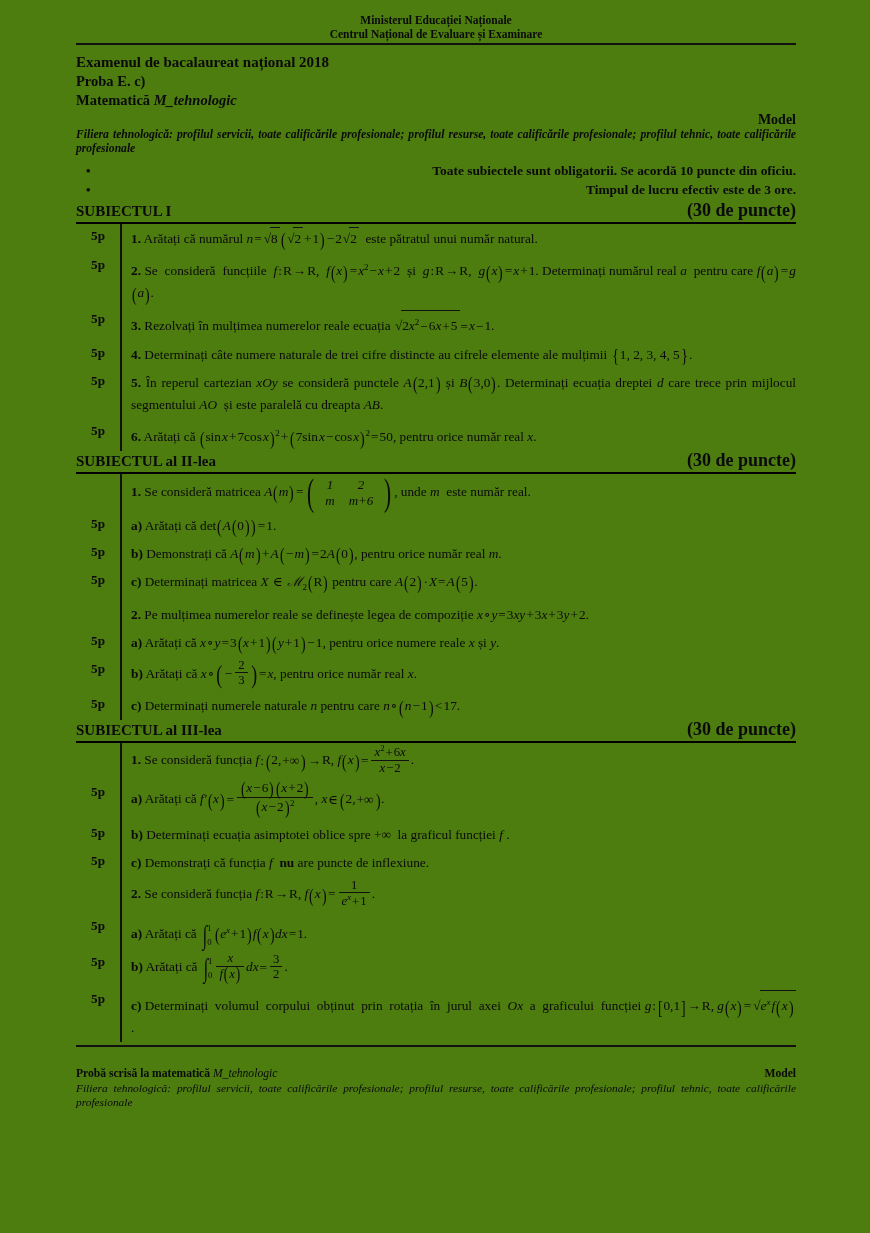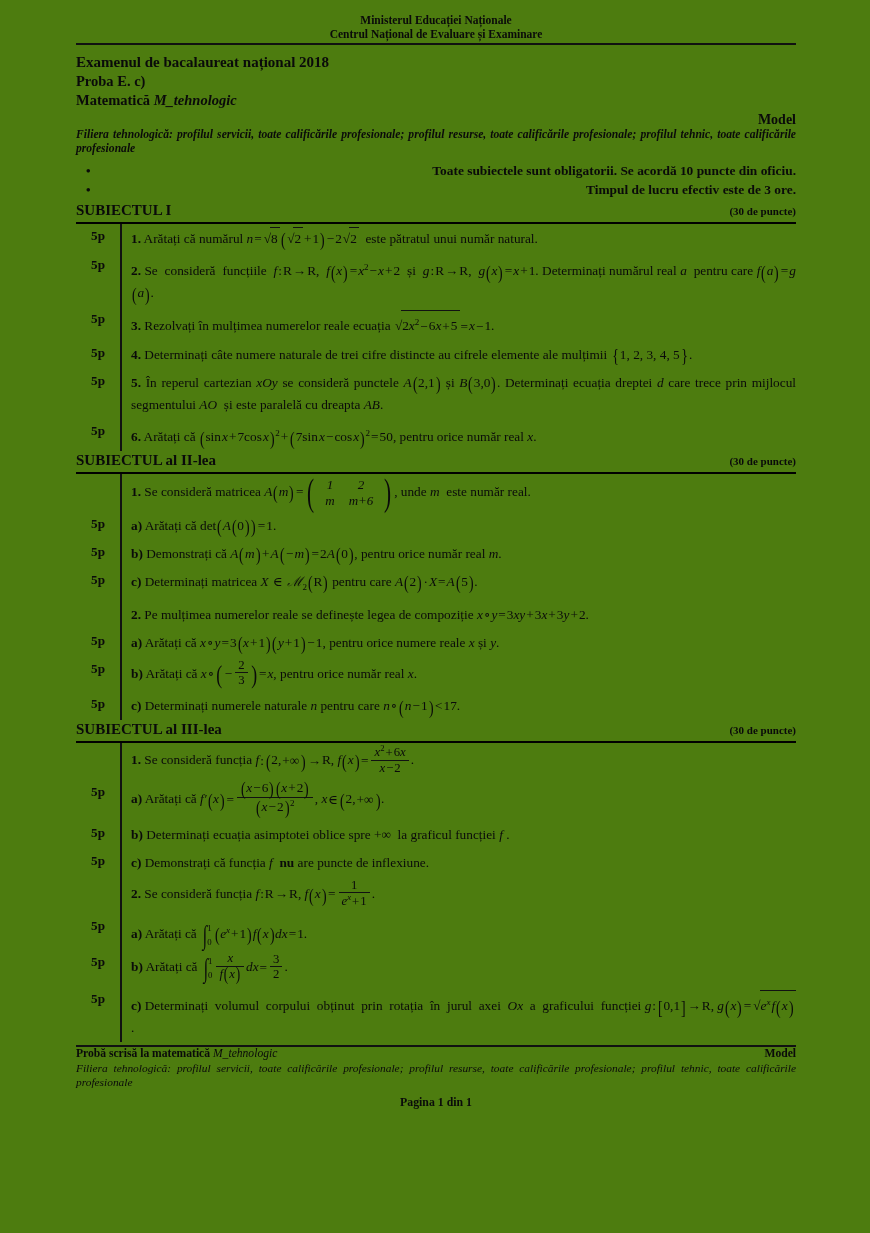--- a/index.html
+++ b/index.html
@@ -89,21 +89,21 @@
   .sect-head {
     display: flex;
     justify-content: space-between;
     align-items: baseline;
     font-weight: bold;
     font-size: 15px;
     line-height: 19px;
     border-bottom: 2px solid #000000;
     padding-bottom: 1px;
   }
-  .sect-head .pts { font-size: 11px; }
+  .sect-head .pts { font-size: 18px; }
 
   
   .prob-table {
     width: 100%;
     border-collapse: collapse;
     margin: 0;
   }
   .prob-table td {
     vertical-align: top;
     padding: 0;
@@ -247,21 +247,21 @@
   .footer-rule {
     border-top: 2px solid #111;
     margin-top: 3px;
   }
   .foot-line1 {
     display: flex;
     justify-content: space-between;
     font-size: 11.6px;
     line-height: 14px;
     font-weight: bold;
-    margin-top: 0;
+    margin-top: 20px;
   }
   .foot-line1 .ital { font-style: italic; font-weight: normal; }
   .foot-filiera {
     font-style: italic;
     font-size: 11.4px;
     line-height: 14px;
     text-align: justify;
   }
   .foot-page {
     text-align: center;
@@ -483,16 +483,15 @@
     </tr>
   </tbody>
       </table>
 
   <div class="footer-rule"></div>
   <div class="foot-line1">
     <span><span>Probă scrisă la matematică </span><span class="ital">M_tehnologic</span></span>
     <span>Model</span>
   </div>
   <div class="foot-filiera">Filiera tehnologică: profilul servicii, toate calificările profesionale; profilul resurse, toate calificările profesionale; profilul tehnic, toate calificările profesionale</div>
-  <div class="foot-page">Pagina 1 din 1</div>
 
  </div>
 </div>
 
 </body></html>

